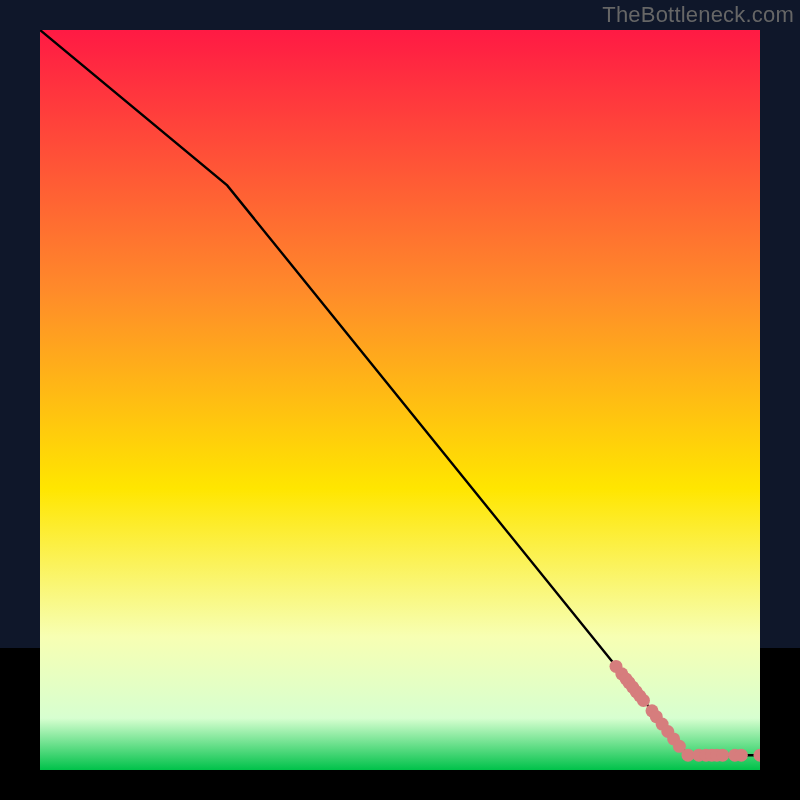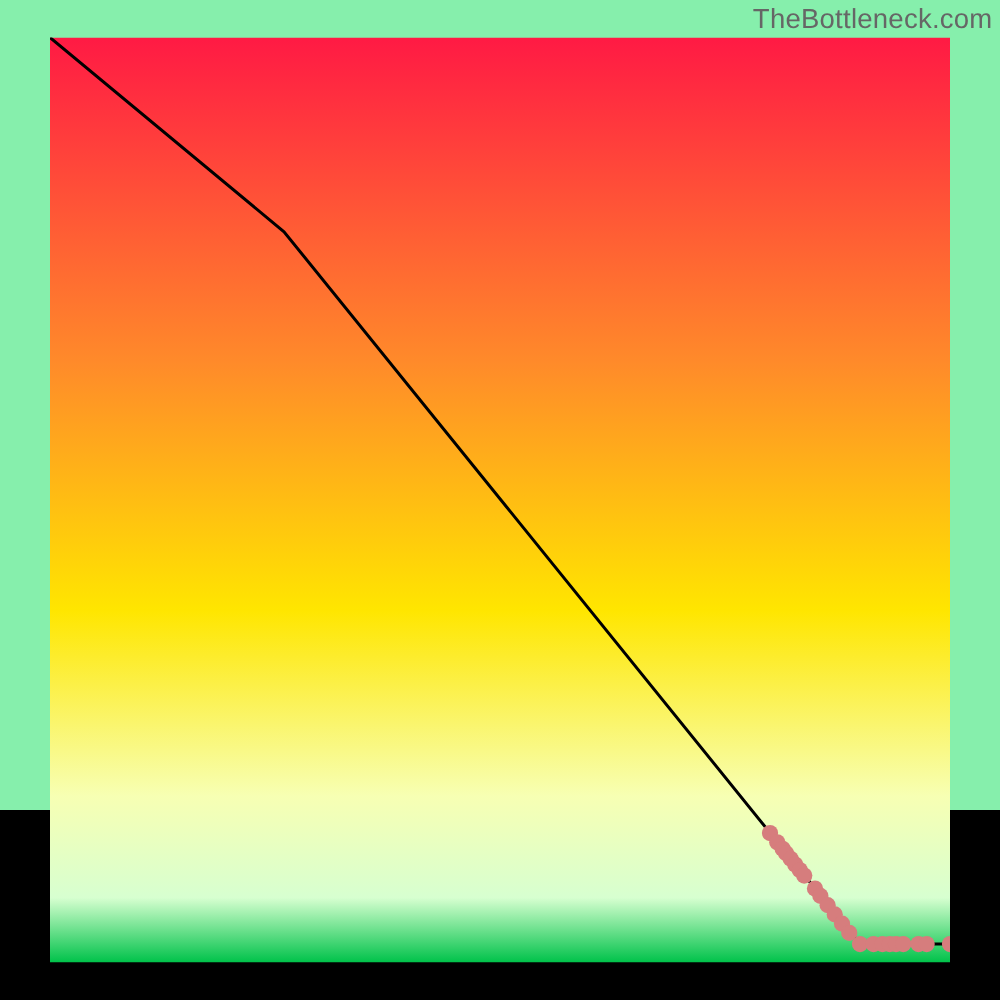--- a/index.html
+++ b/index.html
@@ -8,21 +8,21 @@
     width: 800px;
     height: 800px;
     background: #000;
     font-family: Arial, Helvetica, sans-serif;
     overflow: hidden;
   }
   .frame {
     position: relative;
     width: 800px;
     height: 648px;
-    background: #86efac;
+    background: #0f172a;
   }
   .attribution {
     position: absolute;
     top: 2px;
     right: 6px;
     color: #666;
     font-size: 22px;
     font-weight: 500;
     letter-spacing: 0.2px;
   }

